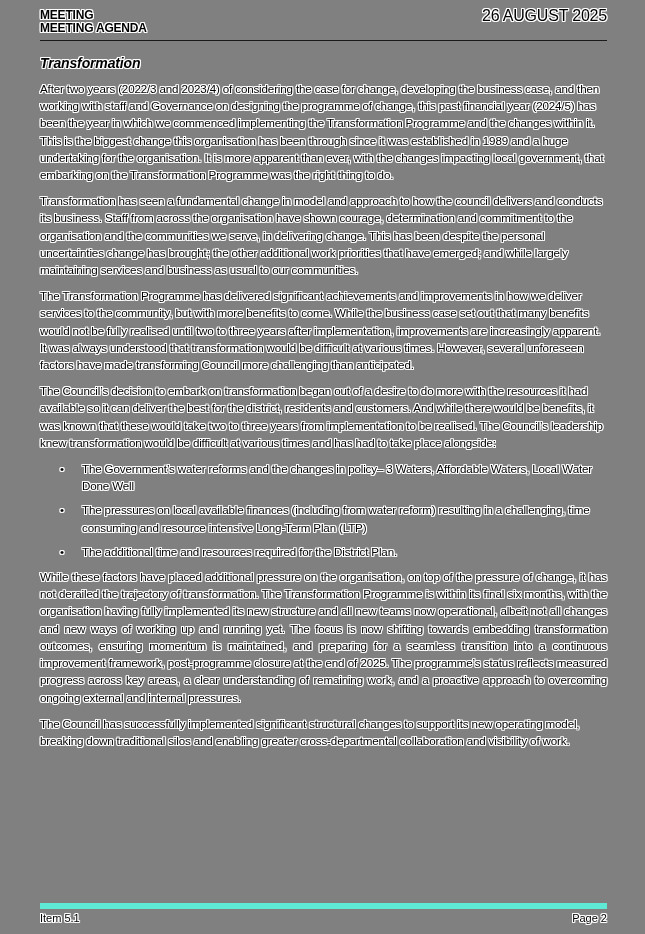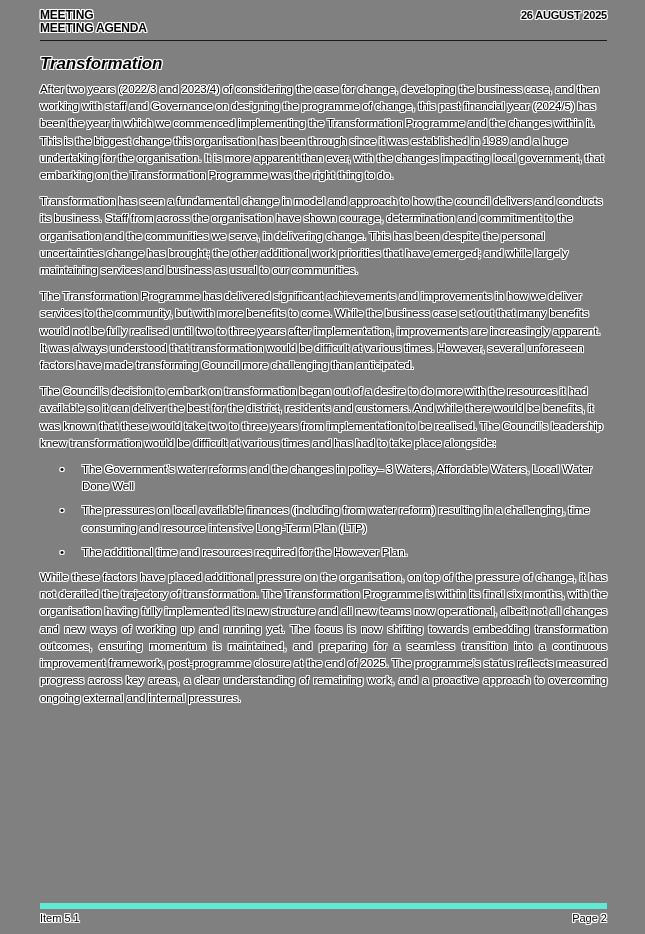--- a/index.html
+++ b/index.html
@@ -34,39 +34,39 @@
       top: 0;
       font-weight: bold;
       font-size: 12px;
       line-height: 13px;
       letter-spacing: -0.2px;
     }
     .header-right {
       position: absolute;
       right: 0;
       top: 0;
-      font-weight: bold;
-      font-size: 11px;
+      font-weight: normal;
+      font-size: 16px;
       line-height: 13px;
       letter-spacing: -0.2px;
     }
     .content {
       position: absolute;
       left: 40px;
       width: 567px;
       top: 55px;
       font-size: 11.6px;
       line-height: 17.2px;
       letter-spacing: -0.15px;
     }
     .section-title {
       font-weight: bold;
       font-style: italic;
       margin: 0 0 8px 0;
-      font-size: 17px;
+      font-size: 14px;
       line-height: 17px;
     }
     p {
       margin: 0 0 9px 0;
     }
     p.justify {
       text-align: justify;
     }
     ul {
       list-style: none;
@@ -119,23 +119,24 @@
     <li>
       <span class="bullet">•</span>
       <span>The Government’s water reforms and the changes in policy– 3 Waters, Affordable Waters, Local Water Done Well</span>
     </li>
     <li>
       <span class="bullet">•</span>
       <span>The pressures on local available finances (including from water reform) resulting in a challenging, time consuming and resource intensive Long-Term Plan (LTP)</span>
     </li>
     <li>
       <span class="bullet">•</span>
-      <span>The additional time and resources required for the However Plan.</span>
+      <span>The additional time and resources required for the District Plan.</span>
     </li>
   </ul>
 
   <p class="justify">While these factors have placed additional pressure on the organisation, on top of the pressure of change, it has not derailed the trajectory of transformation. The Transformation Programme is within its final six months, with the organisation having fully implemented its new structure and all new teams now operational, albeit not all changes and new ways of working up and running yet. The focus is now shifting towards embedding transformation outcomes, ensuring momentum is maintained, and preparing for a seamless transition into a continuous improvement framework, post-programme closure at the end of 2025. The programme’s status reflects measured progress across key areas, a clear understanding of remaining work, and a proactive approach to overcoming ongoing external and internal pressures.</p>
+  <p>The Council has successfully implemented significant structural changes to support its new operating model, breaking down traditional silos and enabling greater cross-departmental collaboration and visibility of work.</p>
 </div>
 
 <div class="footer halo">
   <span class="footer-left">Item 5.1</span>
   <span class="footer-right">Page 2</span>
 </div>
 
 </body></html>

